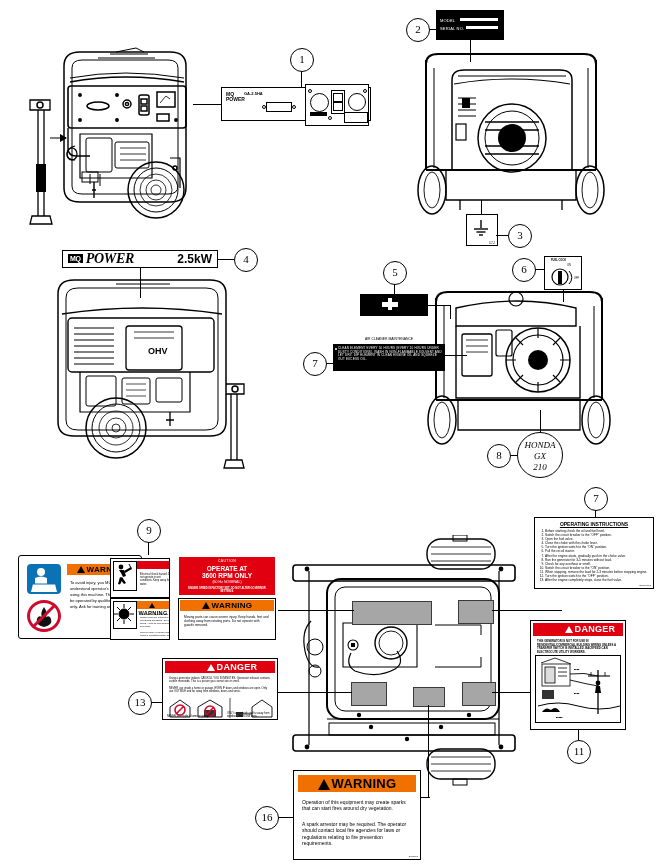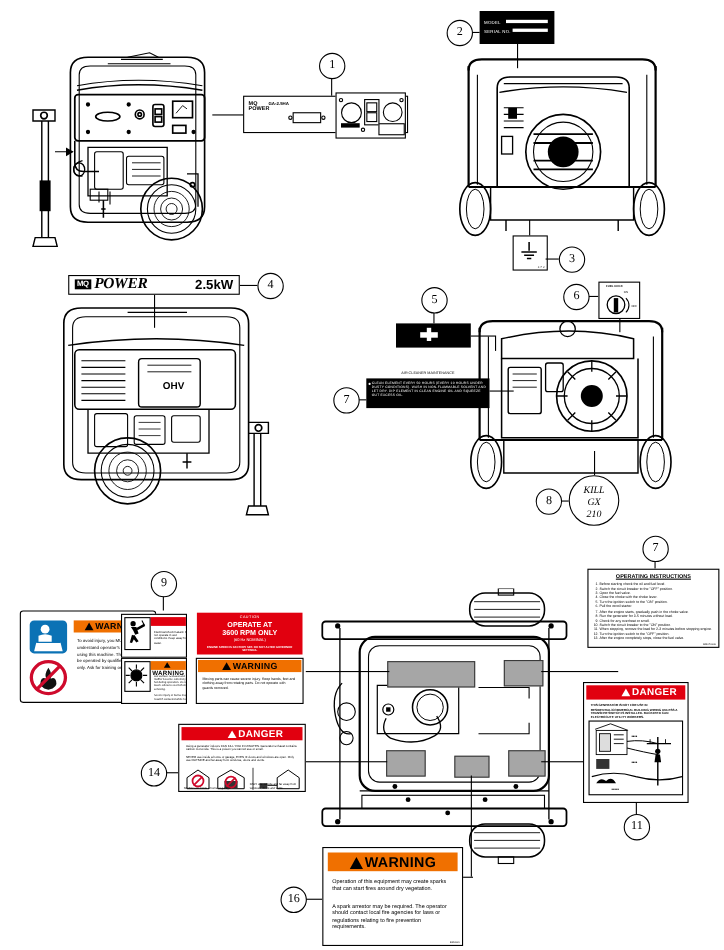--- a/index.html
+++ b/index.html
@@ -447,21 +447,21 @@
     <div class="plate" style="left:0;top:7px;width:112px;height:27px;">
       <div class="ptxt" style="left:5px;top:3px;width:104px;white-space:normal;font-size:3px;line-height:3.6px;">CLEAN ELEMENT EVERY 50 HOURS (EVERY 10 HOURS UNDER DUSTY CONDITIONS). WASH IN NON-FLAMMABLE SOLVENT AND LET DRY. DIP ELEMENT IN CLEAN ENGINE OIL AND SQUEEZE OUT EXCESS OIL.</div>
       <div style="position:absolute;left:2px;top:4px;width:2px;height:2px;background:#fff;border-radius:50%;"></div>
     </div>
   </div>
   <div class="lead h" style="left:445px;top:355px;width:22px;"></div>
 
   <div class="callout" style="left:487px;top:444px;">8</div>
   <div class="lead h" style="left:509px;top:455px;width:8px;"></div>
   <div class="honda-badge" style="left:517px;top:432px;">
-    <div>KILL</div>
+    <div>HONDA</div>
     <div>GX</div>
     <div>210</div>
   </div>
   <div class="lead v" style="left:540px;top:410px;height:22px;"></div>
 
   <div class="art" style="left:285px;top:535px;">
     <svg width="240" height="265" viewBox="0 0 240 265">
       <g fill="none" stroke="#000" stroke-width="1.6">
 
         <rect x="8" y="30" width="222" height="16" rx="3"></rect>
@@ -602,21 +602,21 @@
     <div class="body-txt" style="position:absolute;left:26px;top:30px;width:32px;font-size:2.5px;line-height:3px;">Severe injury or burns may result if contacted while hot.</div>
   </div>
 
   <div class="decal" style="left:178px;top:598px;width:98px;height:42px;">
     <div class="bar-warning" style="position:absolute;left:1px;top:1px;right:1px;height:11px;font-size:8px;line-height:11px;">
       <span class="tri blk"></span><span>WARNING</span>
     </div>
     <div class="body-txt" style="position:absolute;left:2px;top:14px;right:2px;font-size:3.2px;line-height:4.2px;">Moving parts can cause severe injury. Keep hands, feet and clothing away from rotating parts. Do not operate with guards removed.</div>
   </div>
 
-  <div class="callout" style="left:128px;top:691px;">14</div>
+  <div class="callout" style="left:128px;top:691px;">13</div>
   <div class="lead h" style="left:150px;top:702px;width:12px;"></div>
   <div class="decal" style="left:162px;top:658px;width:116px;height:62px;border-width:1.4px;">
     <div class="bar-danger" style="position:absolute;left:2px;top:2px;right:2px;height:12px;font-size:9px;line-height:12px;">
       <span class="tri"></span><span>DANGER</span>
     </div>
     <div class="body-txt" style="position:absolute;left:3px;top:16px;right:3px;font-size:2.7px;line-height:3.3px;">Using a generator indoors CAN KILL YOU IN MINUTES. Generator exhaust contains carbon monoxide. This is a poison you cannot see or smell.</div>
     <div class="body-txt" style="position:absolute;left:3px;top:26px;right:3px;font-size:2.7px;line-height:3.3px;">NEVER use inside a home or garage, EVEN IF doors and windows are open. Only use OUTSIDE and far away from windows, doors and vents.</div>
 
     <div class="abs" style="left:3px;top:38px;right:3px;height:22px;">
       <svg width="110" height="22" viewBox="0 0 110 22">

